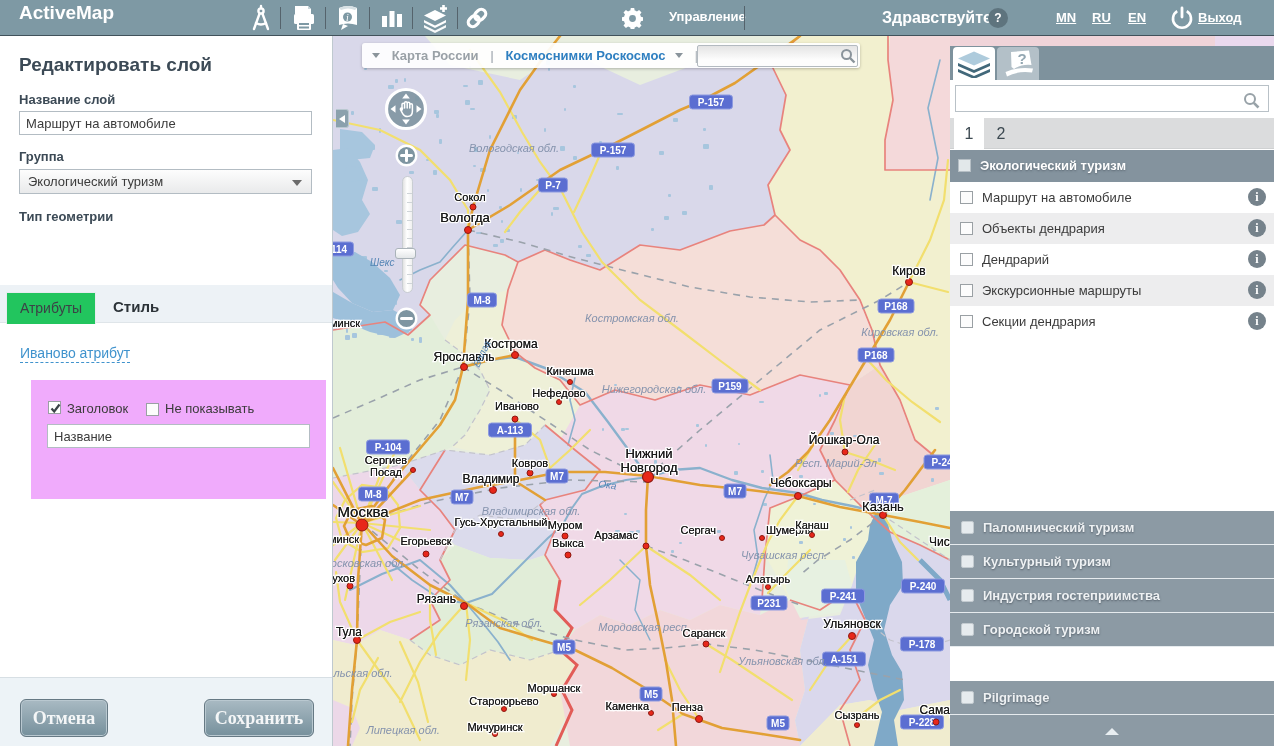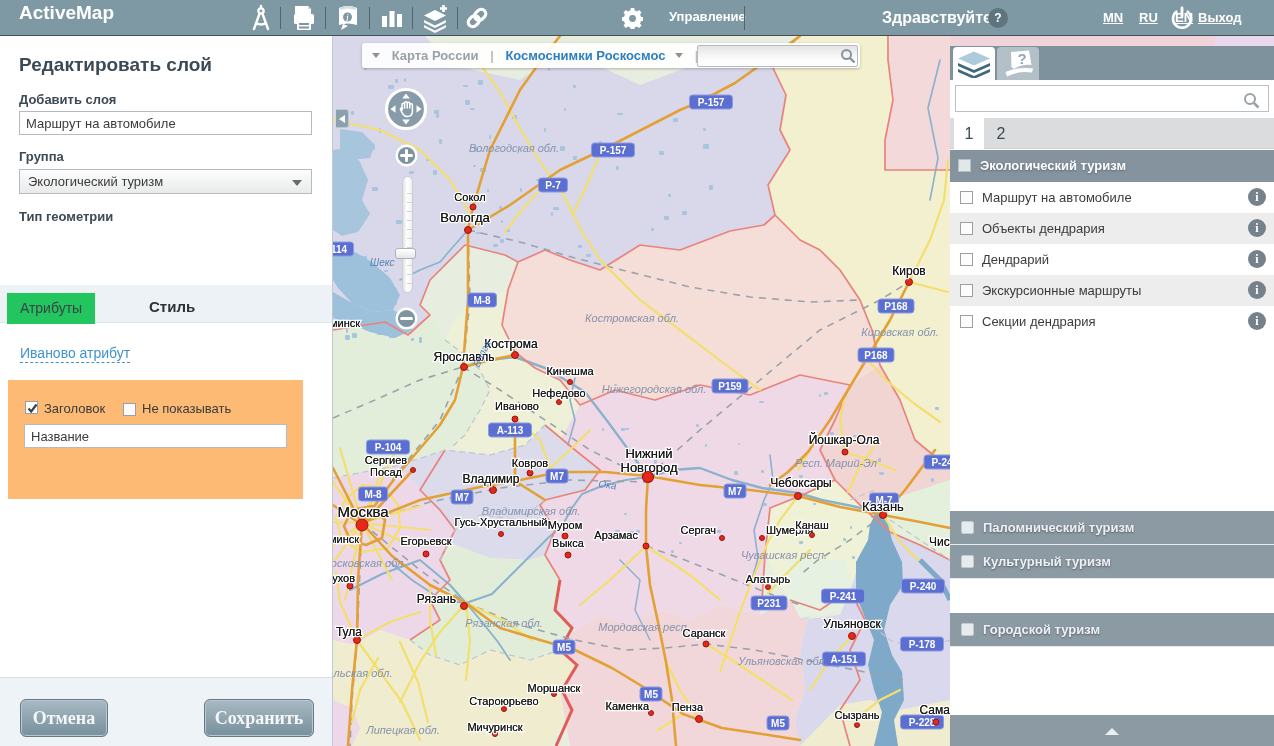--- a/index.html
+++ b/index.html
@@ -7,37 +7,37 @@
 .abs { position:absolute; }
 
 
 #topbar { position:absolute; left:0; top:0; width:1274px; height:36px; background:#7e99a4; border-bottom:1px solid #41525b; color:#fff; }
 #logo { position:absolute; left:19px; top:2px; font-size:19px; font-weight:bold; color:#fff; }
 .tb-sep { position:absolute; top:7px; width:1px; height:22px; background:#55636c; }
 .tb-ic { position:absolute; top:4px; }
 #ctr-admin { position:absolute; left:653px; top:9px; font-size:13px; font-weight:bold;margin-left:16px; }
 #greet { position:absolute; left:882px; top:9px; font-size:16px; font-weight:bold; }
 #qmark { position:absolute; left:988px; top:8px; width:20px; height:20px; border-radius:50%; background:#5e747e; color:#fff; font-size:12px; font-weight:bold; text-align:center; line-height:20px; }
-.lang { position:absolute; top:10px; font-size:13px; font-weight:bold; color:#fff; text-decoration:underline;margin-left:47px; }
+.lang { position:absolute; top:10px; font-size:13px; font-weight:bold; color:#fff; text-decoration:underline; }
 #logout { position:absolute; left:1198px; top:10px; font-size:13px; font-weight:bold; text-decoration:underline; }
 
 
 #lpanel { position:absolute; left:0; top:36px; width:333px; height:710px; background:#fff; border-right:1px solid #bfc9cf; }
 #lp-title { position:absolute; left:19px; top:18px; font-size:19px; font-weight:bold; color:#3c4a56; }
 .lp-label { position:absolute; left:19px; font-size:13px; font-weight:bold; color:#3c4a56; }
 .lp-input { position:absolute; left:19px; width:293px; height:24px; border:1px solid #b3bcc3; background:#fff; font-size:13px; color:#3b3b3b; padding:0 6px; font-family:"Liberation Sans", sans-serif; }
 .lp-select { position:absolute; left:19px; width:293px; height:25px; border:1px solid #b3bcc3; background:linear-gradient(#fdfdfd,#e9eaeb); font-size:13px; color:#3b3b3b; line-height:24px; padding-left:8px; }
 .sel-arrow { position:absolute; right:9px; top:10px; width:0; height:0; border-left:5px solid transparent; border-right:5px solid transparent; border-top:6px solid #6b6b6b; }
 .sel-dis { color:#a9acae; background:linear-gradient(#f6f6f6,#ececec); }
 .sel-dis .sel-arrow { border-top-color:#a5a8aa; }
 #tabrow { position:absolute; left:0; top:249px; width:332px; height:38px; background:#edf2f6; border-bottom:1px solid #dfe5e9; }
 #tab-attr { position:absolute; left:6px; top:256px; width:90px; height:32px; background:#22c55e; border:1px solid #e8ecef; border-bottom:none; font-size:14px; color:#3c4146; text-align:center; line-height:31px; }
-#tab-style { position:absolute; left:113px; top:262px; font-size:15px; font-weight:bold; color:#2c3338;margin-left:36px; }
+#tab-style { position:absolute; left:113px; top:262px; font-size:15px; font-weight:bold; color:#2c3338; }
 #addattr { position:absolute; left:20px; top:309px; font-size:14px; color:#4093cd; border-bottom:1px dashed #4093cd; padding-bottom:1px; }
-#graybox { position:absolute; left:8px; top:344px; width:295px; height:119px; background:#fdba74; }
+#graybox { position:absolute; left:31px; top:344px; width:295px; height:119px; background:#f0abfc; }
 .cb { width:13px; height:13px; border:1px solid #9aa0a4; background:#fcfcfc; display:inline-block; vertical-align:-2px; }
 #lp-footer { position:absolute; left:0; top:641px; width:332px; height:69px; background:#edf3f7; border-top:1px solid #d7dfe4; }
 .btn { position:absolute; top:21px; height:38px; background:linear-gradient(#a9bac3,#76909c); border:1px solid #667984; border-radius:6px; box-shadow:inset 0 0 0 1px #b9c8d0; color:#f4f6f7; font-family:"Liberation Serif", serif; font-weight:bold; font-size:18px; text-align:center; line-height:36px; }
 
 
 #rpanel { position:absolute; left:950px; top:46px; width:324px; height:700px; background:#fff; }
 #rp-tabs { position:absolute; left:0; top:0; width:324px; height:34px; background:#7e929d; }
 #rp-search { position:absolute; left:0; top:34px; width:324px; height:38px; background:#fff; }
 #rp-sinput { position:absolute; left:5px; top:5px; width:314px; height:27px; border:1px solid #b9c1c7; background:#fff; }
 #rp-pages { position:absolute; left:0; top:72px; width:324px; height:31px; background:#dbdcdd; border-bottom:1px solid #cfd1d2; }
@@ -592,21 +592,21 @@
   <div class="lang" style="left:1128px">EN</div>
   <svg class="tb-ic" style="left:1170px;top:6px" width="24" height="24" viewBox="0 0 24 24" fill="none" stroke="#fff">
         <path d="M7.2 5.2 a9 9 0 1 0 9.6 0" stroke-width="2.6"></path>
         <path d="M12 2 v9" stroke-width="2.8" stroke-linecap="round"></path>
       </svg>
   <div id="logout">Выход</div>
 </div>
 
 <div id="lpanel">
   <div id="lp-title">Редактировать слой</div>
-  <div class="lp-label" style="top:56px">Добавить слоя</div>
+  <div class="lp-label" style="top:56px">Название слой</div>
   <input class="lp-input" style="top: 75px;" value="Маршрут на автомобиле">
   <div class="lp-label" style="top:113px">Группа</div>
   <div class="lp-select" style="top:133px">Экологический туризм<span class="sel-arrow"></span></div>
   <div class="lp-label" style="top:173px">Тип геометрии</div>
   <div id="tabrow"></div>
   <div id="tab-attr">Атрибуты</div>
   <div id="tab-style">Стиль</div>
   <div id="addattr">Иваново атрибут</div>
   <div id="graybox">
     <div style="position:absolute;left:17px;top:20px;font-size:13px;color:#3b3b3b"><span class="cb" style="background:#fff;position:relative"><svg style="position:absolute;left:0px;top:0px" width="13" height="13" viewBox="0 0 13 13">
@@ -652,21 +652,23 @@
         <div id="rp-p2">2</div>
       </div>
   <div class="rp-ghead" style="top:104px"><span class="cb"></span>Экологический туризм</div>
   <div class="rp-row" style="top:136px"><span class="cb"></span>Маршрут на автомобиле<span class="info">i</span></div>
   <div class="rp-row rp-alt" style="top:167px"><span class="cb"></span>Объекты дендрария<span class="info">i</span></div>
   <div class="rp-row" style="top:198px"><span class="cb"></span>Дендрарий<span class="info">i</span></div>
   <div class="rp-row rp-alt" style="top:229px"><span class="cb"></span>Экскурсионные маршруты<span class="info">i</span></div>
   <div class="rp-row" style="top:260px"><span class="cb"></span>Секции дендрария<span class="info">i</span></div>
   <div class="rp-closed" style="top:465px"><span class="cb"></span>Паломнический туризм</div>
   <div class="rp-closed" style="top:499px"><span class="cb"></span>Культурный туризм</div>
+  <div class="rp-closed" style="top:533px"><span class="cb"></span>Индустрия гостеприимства</div>
   <div class="rp-closed" style="top:567px"><span class="cb"></span>Городской туризм</div>
+  <div class="rp-closed" style="top:635px"><span class="cb"></span>Pilgrimage</div>
   <div id="rp-foot">
         <div id="rp-up"></div>
       </div>
 </div>
 
 <div id="mapbar">
   <span style="margin-left:10px" class="darr"></span>
   <span style="color:#9aa1a7;margin-left:8px">Карта России</span>
   <span style="color:#b9bfc4;margin-left:8px">|</span>
   <span style="color:#2e7fc0;margin-left:8px">Космоснимки Роскосмос</span>

